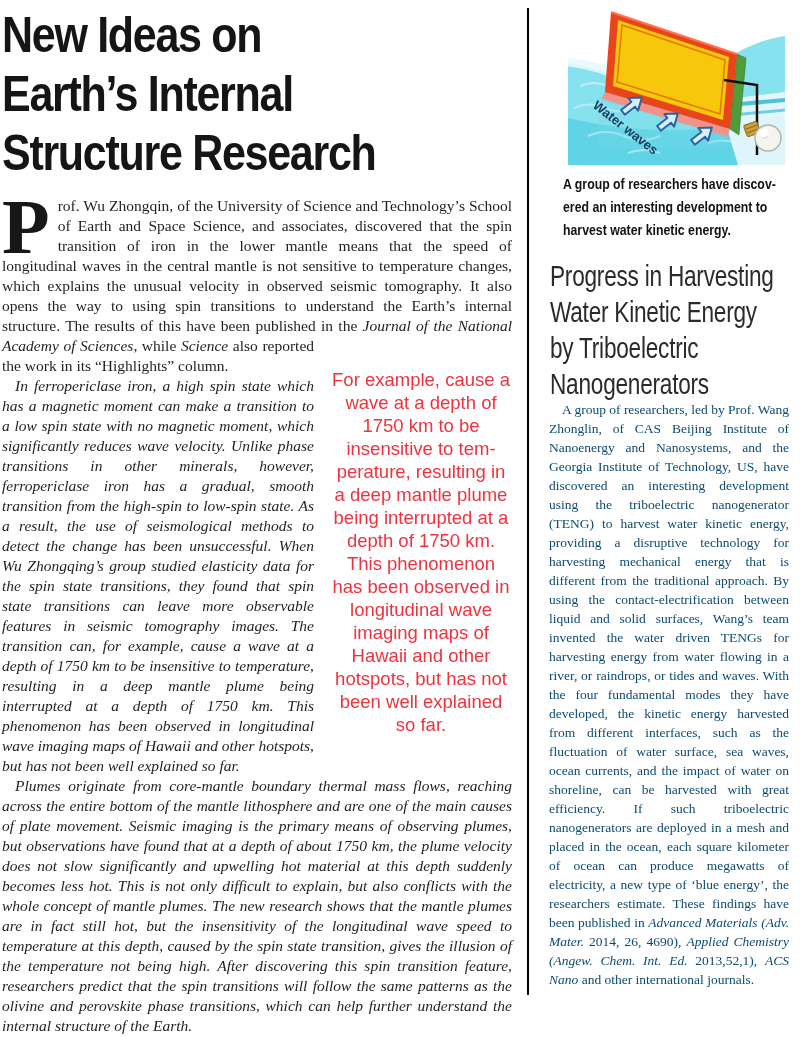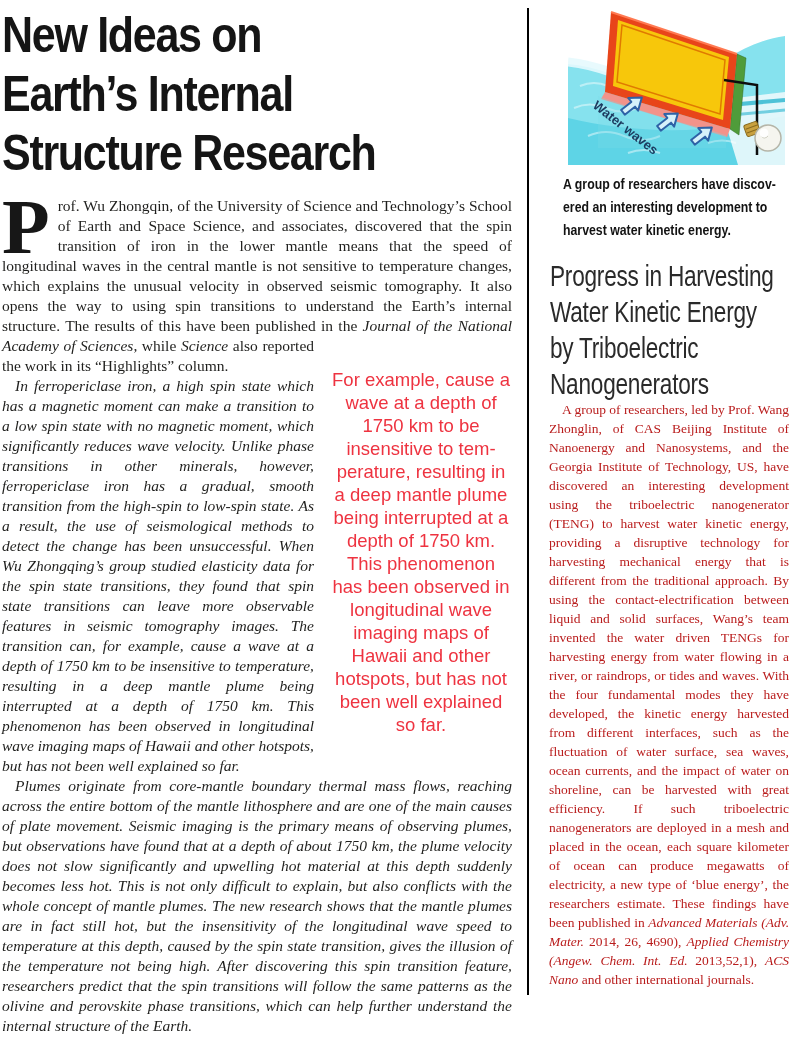--- a/index.html
+++ b/index.html
@@ -42,21 +42,21 @@
     transform:scaleX(0.82); transform-origin:0 50%;
   }
   .right-heading { position:absolute; left:550px; top:258px; }
   .heading-line {
     font-family:"Liberation Sans", sans-serif; font-weight:400;
     font-size:29px; line-height:36px; letter-spacing:-0.3px; color:#2a2a2a;
     white-space:nowrap; transform:scaleX(0.78); transform-origin:0 50%;
   }
   .right-body {
     position:absolute; left:549px; top:400px; width:240px;
-    font-size:13.5px; line-height:19px; text-align:justify; color:#b91c1c;
+    font-size:13.5px; line-height:19px; text-align:justify; color:#0c4a6e;
   }
   .right-body p { margin:0; text-indent:13px; }
   i { font-style:italic; }
 </style>
 </head>
 <body>
 
 <div class="page">
 
   <div class="title">

